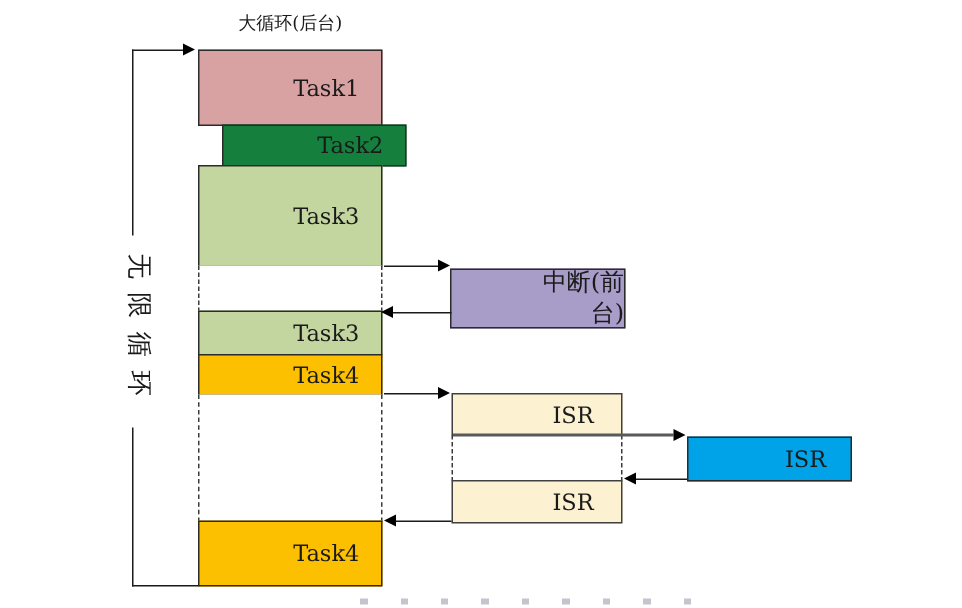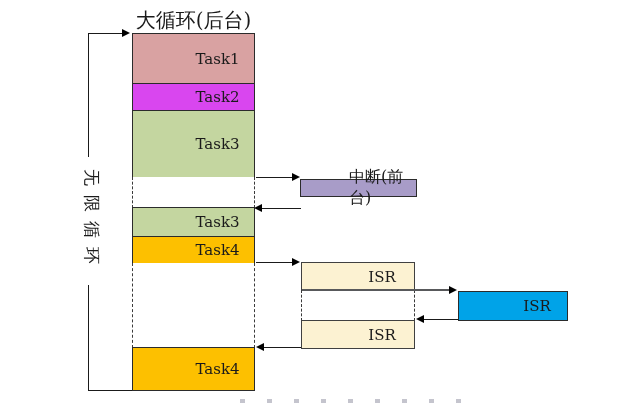--- a/index.html
+++ b/index.html
@@ -2,25 +2,25 @@
 <html><head>
 <meta charset="utf-8">
 <style>
   html,body{margin:0;padding:0;background:#fff;}
   .canvas{
     position:relative;width:641px;height:405px;background:#ffffff;overflow:hidden;
     font-family:"DejaVu Serif","Liberation Serif",serif;color:#1a1a1a;
   }
   .abs{position:absolute;box-sizing:border-box;}
   .box{
-    border:1px solid #2b2b2b;text-align:left;font-size:15px;
+    border:1px solid #2b2b2b;text-align:right;font-size:15px;
     display:flex;align-items:center;justify-content:center;padding-left:48px;
   }
   .gapcol{border-left:1px dashed #3a3a3a;border-right:1px dashed #3a3a3a;background:#fff;}
-  .lbl{font-size:20px;text-align:center;white-space:nowrap;}
+  .lbl{font-size:12px;text-align:center;white-space:nowrap;}
   .hline{position:absolute;background:#1a1a1a;height:1px;}
   .vline{position:absolute;background:#1a1a1a;width:1px;}
   .arr-r{position:absolute;width:0;height:0;border-top:4px solid transparent;border-bottom:4px solid transparent;border-left:8px solid #000;}
   .arr-l{position:absolute;width:0;height:0;border-top:4px solid transparent;border-bottom:4px solid transparent;border-right:8px solid #000;}
   .vtext{
     position:absolute;left:28px;top:212px;width:120px;height:18px;line-height:18px;
     transform:rotate(90deg);transform-origin:center center;
     text-align:center;font-size:17px;letter-spacing:9px;background:#fff;
     padding:0 4px;z-index:3;white-space:nowrap;
   }
@@ -38,39 +38,39 @@
 
   <div class="vline" style="left:88px;top:33px;height:358px;"></div>
   <div class="hline" style="left:88px;top:33px;width:34px;"></div>
   <div class="arr-r" style="left:122px;top:29px;"></div>
   <div class="hline" style="left:88px;top:390px;width:45px;"></div>
   <div class="vtext">无限循环</div>
 
   <div class="abs box" style="left: 132px; top: 33px; width: 123px; height: 51px; background-color: rgb(217, 162, 162);">
     <span>Task1</span>
   </div>
-  <div class="abs box" style="left: 132px; top: 83px; width: 123px; height: 28px; background-color: #d946ef;">
+  <div class="abs box" style="left: 148px; top: 83px; width: 123px; height: 28px; background-color: #15803d;">
     <span>Task2</span>
   </div>
   <div class="abs box" style="left: 132px; top: 110px; width: 123px; height: 68px; background-color: rgb(196, 214, 160);">
     <span>Task3</span>
   </div>
   <div class="abs gapcol" style="left:132px;top:177px;width:123px;height:31px;"></div>
   <div class="abs box" style="left: 132px; top: 207px; width: 123px; height: 30px; background-color: rgb(196, 214, 160);">
     <span>Task3</span>
   </div>
   <div class="abs box" style="left: 132px; top: 236px; width: 123px; height: 28px; background-color: rgb(253, 192, 0);">
     <span>Task4</span>
   </div>
   <div class="abs gapcol" style="left:132px;top:263px;width:123px;height:85px;"></div>
   <div class="abs box" style="left: 132px; top: 347px; width: 123px; height: 44px; background-color: rgb(253, 192, 0);">
     <span>Task4</span>
   </div>
 
-  <div class="abs box" style="left: 300px; top: 179px; width: 117px; height: 18px; font-size: 16px; background-color: rgb(168, 156, 200);">
+  <div class="abs box" style="left: 300px; top: 179px; width: 117px; height: 40px; font-size: 16px; background-color: rgb(168, 156, 200);">
     <span>中断(前台)</span>
   </div>
 
   <div>
     <div class="hline" style="left:256px;top:177px;width:36px;"></div>
     <div class="arr-r" style="left:292px;top:173px;"></div>
   </div>
 
   <div>
     <div class="hline" style="left:262px;top:208px;width:39px;"></div>

